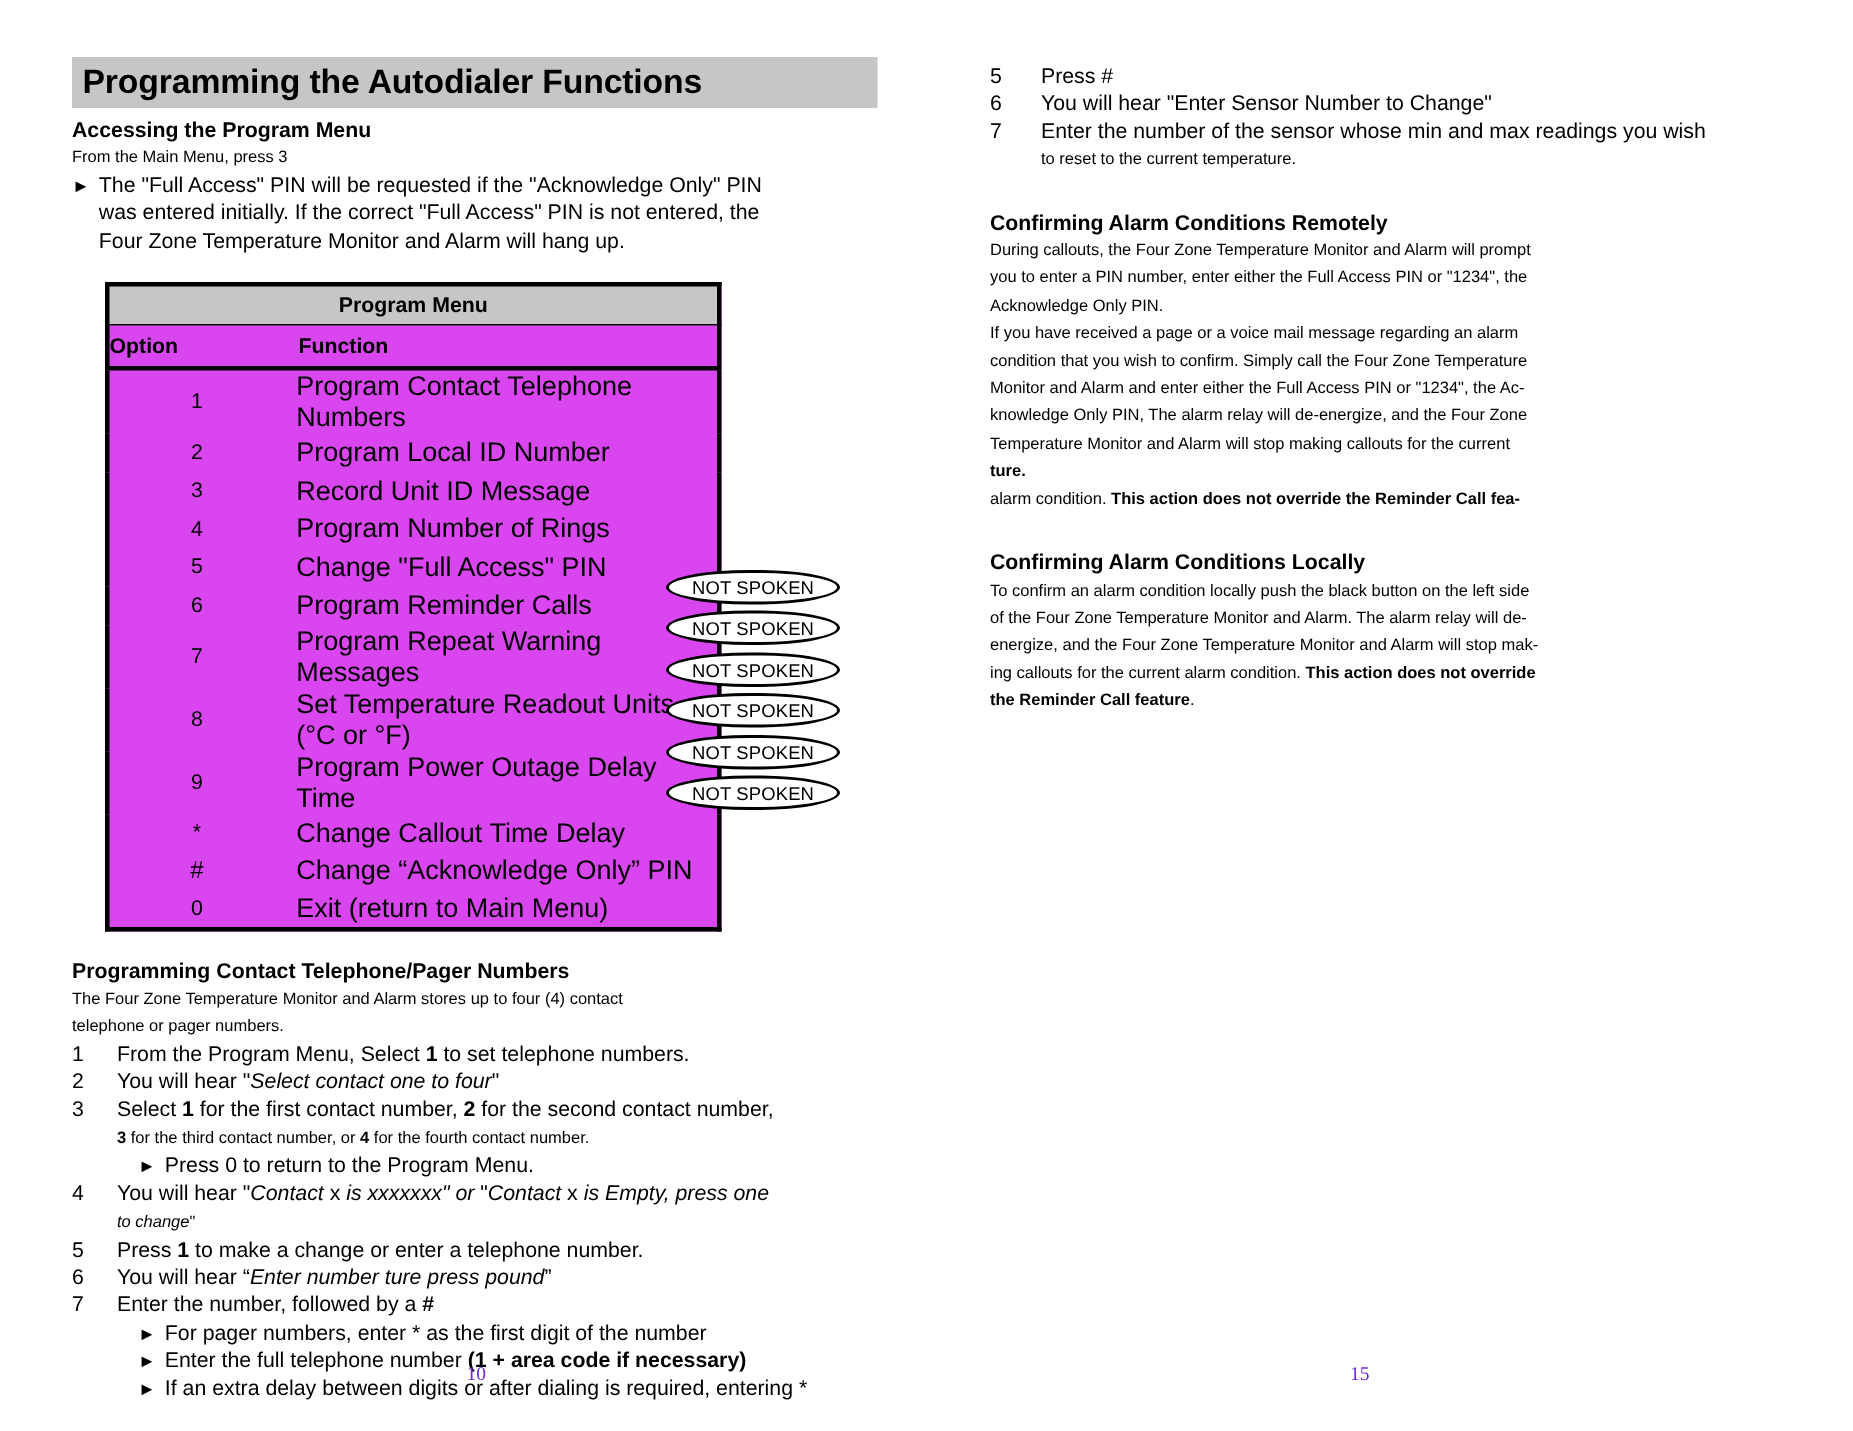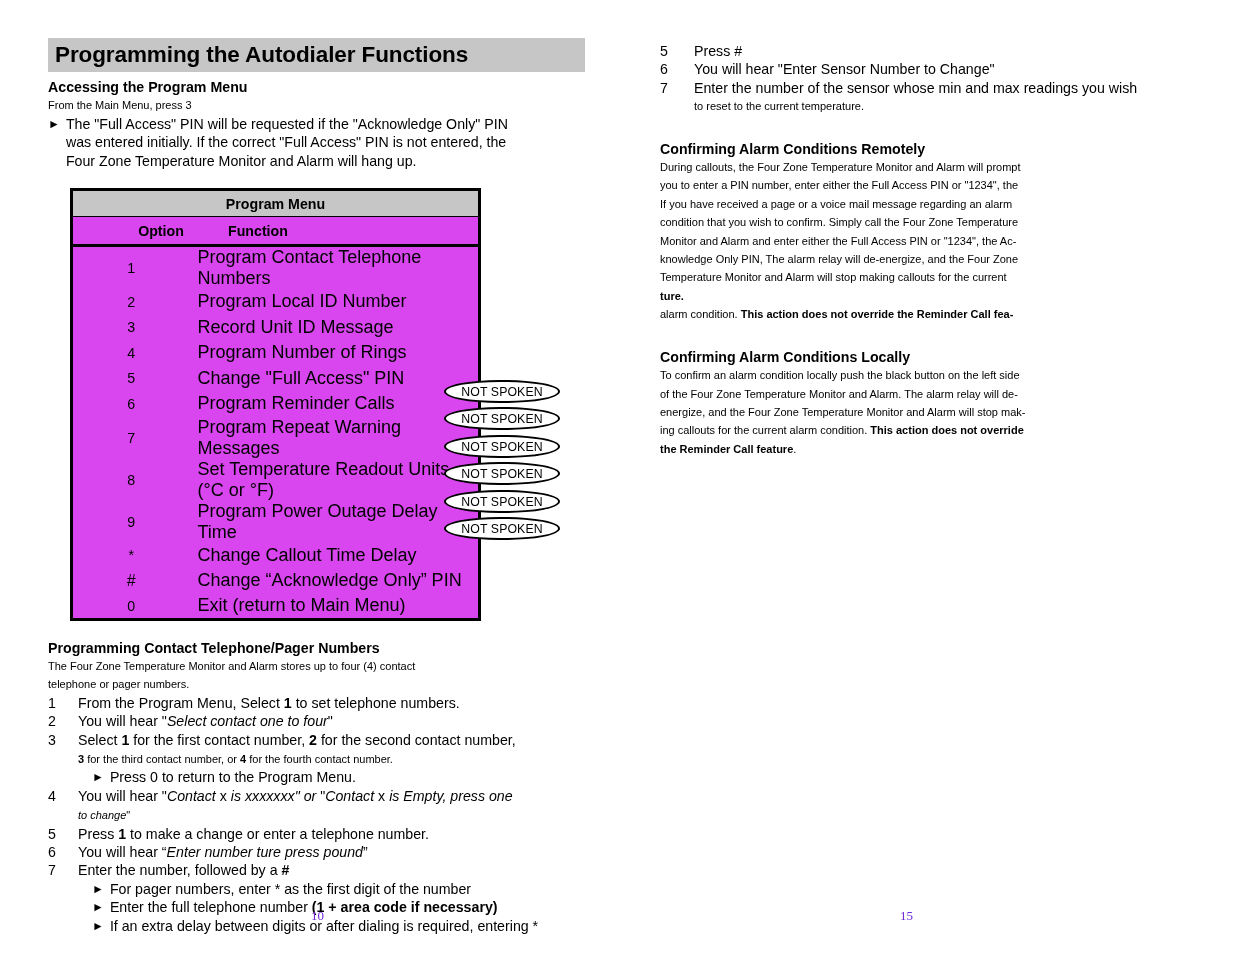--- a/index.html
+++ b/index.html
@@ -136,21 +136,21 @@
     font-weight: bold;
     height: 27px;
     border-bottom: 1.5px solid #000;
   }
   .tm-colhead {
     height: 29px;
     font-size: 14.2px;
     font-weight: bold;
     border-bottom: 3px solid #000;
   }
-  .tm-colhead .opt { display:inline-block; width: 118px; text-align: center; margin-left: 29px; }
+  .tm-colhead .opt { display:inline-block; width: 118px; text-align: left; }
   .tm-colhead .fun { display:inline-block; padding-left: 8px; }
   .tm-row { height: 25.5px; font-size: 14.2px; }
   .tm-row td.opt-cell {
     width: 118px;
     text-align: center;
     font-size: 14.2px;
   }
   .tm-row td.opt-cell.hash {
     font-size: 16px;
   }
@@ -381,20 +381,21 @@
       </div>
       <div class="para" style="padding-left:34px;">to reset to the current temperature.</div>
     </div>
 
     <div class="spacer-lg"></div>
 
     <div>
       <div class="sec-head">Confirming Alarm Conditions Remotely</div>
       <div class="para">During callouts, the Four Zone Temperature Monitor and Alarm will prompt</div>
       <div class="para">you to enter a PIN number, enter either the Full Access PIN or "1234", the</div>
+      <div class="para">Acknowledge Only PIN.</div>
       <div class="para">If you have received a page or a voice mail message regarding an alarm</div>
       <div class="para">condition that you wish to confirm.  Simply call the Four Zone Temperature</div>
       <div class="para">Monitor and Alarm and enter either the Full Access PIN or "1234", the Ac-</div>
       <div class="para">knowledge Only PIN,  The alarm relay will de-energize, and the Four Zone</div>
       <div class="para">Temperature Monitor and Alarm will stop making callouts for the current</div>
       <div class="para b">ture.</div>
       <div class="para"><span>alarm condition.  </span><span class="b">This action does not override the Reminder Call fea-</span></div>
     </div>
 
     <div class="spacer-lg"></div>

